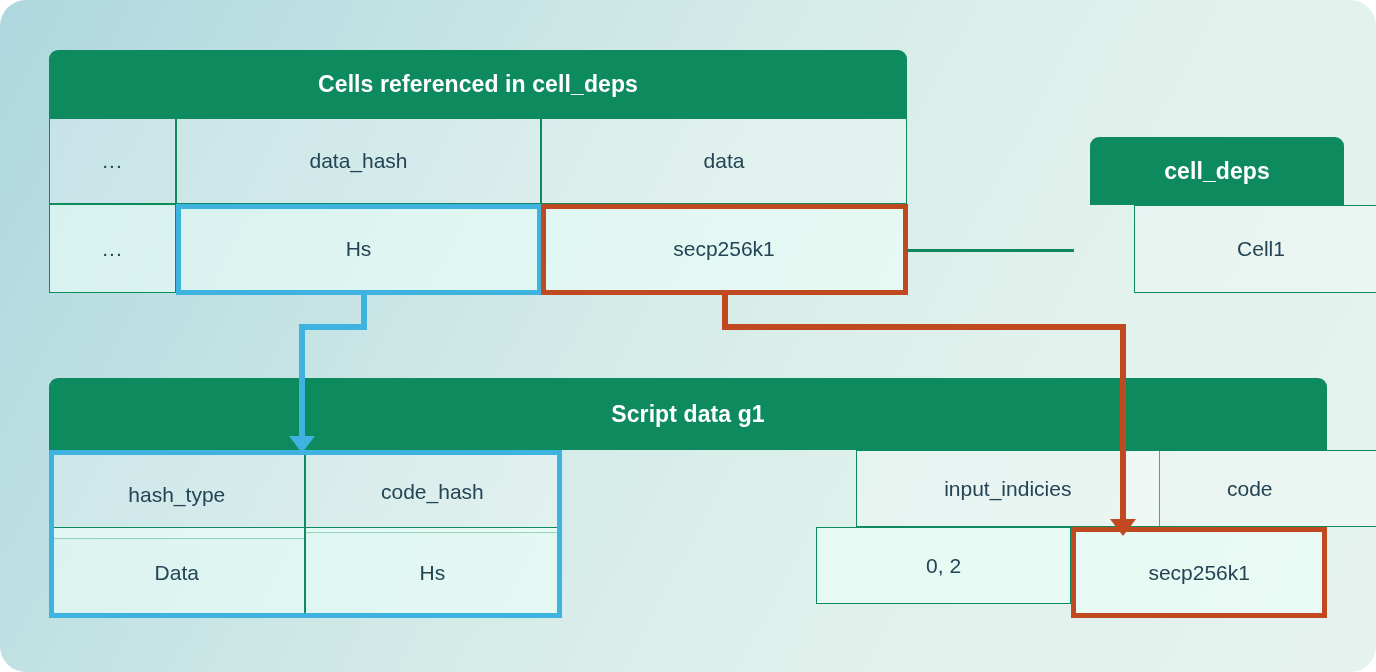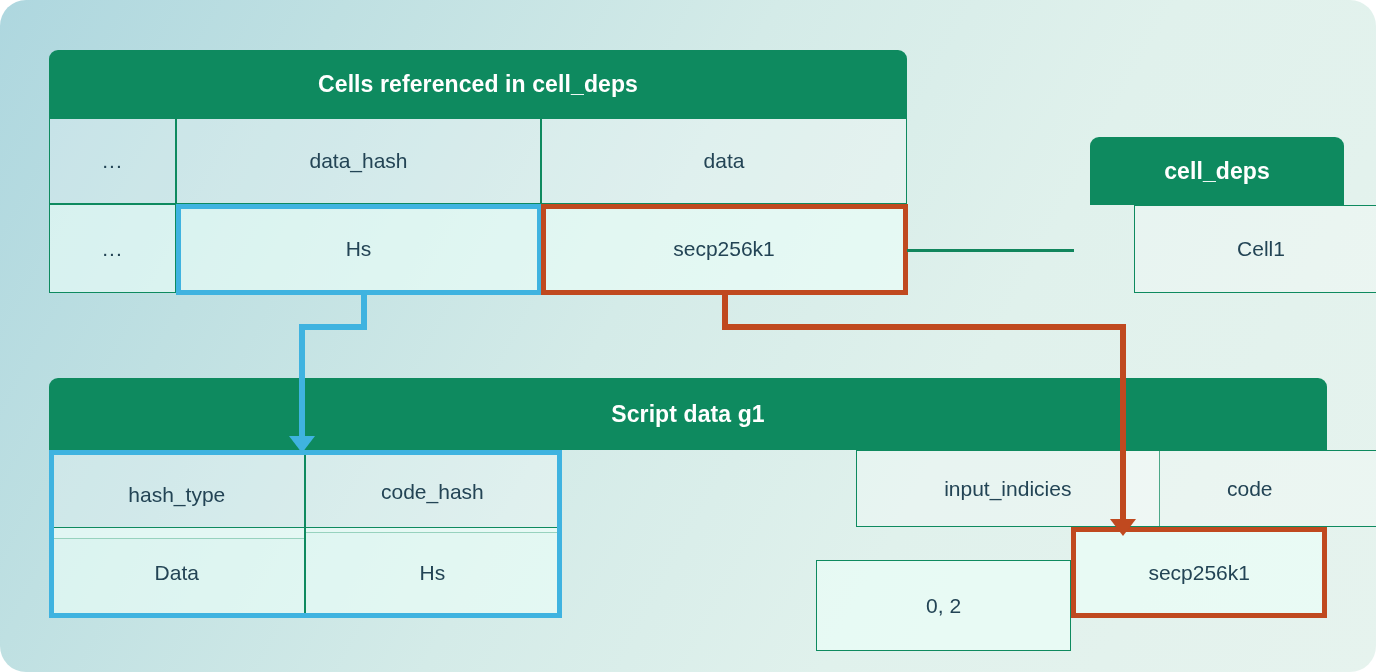--- a/index.html
+++ b/index.html
@@ -124,21 +124,21 @@
   <div class="tbl" style="left:49px; top:378px; width:1278px; height:240px;">
     <div class="tbl-head" style="left:0; top:0; width:1278px; height:72px;">Script data g1</div>
 
     <div class="cell row-hdr" style="left:0px;      top:72px; width:255.6px; height:89px;">hash_type</div>
     <div class="cell row-hdr" style="left:255.6px;  top:72px; width:255.6px; height:83px;">code_hash</div>
     <div class="cell row-hdr" style="left:766.8px;  top:72px; width:304px; height:77px;margin-left:40px;">input_indicies</div>
     <div class="cell row-hdr" style="left:1073px; top:72px; width:255.6px; height:77px;">code</div>
 
     <div class="cell row-val" style="left:0px;      top:149px; width:255.6px; height:91px;">Data</div>
     <div class="cell row-val" style="left:255.6px;  top:149px; width:255.6px; height:91px;">Hs</div>
-    <div class="cell row-val" style="left:766.8px;  top:149px; width:255.6px; height:91px;margin-top:33px;">0, 2</div>
+    <div class="cell row-val" style="left:766.8px;  top:149px; width:255.6px; height:77px;">0, 2</div>
     <div class="cell row-val" style="left:1022.4px; top:149px; width:255.6px; height:91px;">secp256k1</div>
   </div>
 
   <div class="hl hl-blue" style="left:49px; top:450px; width:513px; height:168px;"></div>
   <div class="hl hl-red" style="left:1071px; top:527px; width:256px; height:91px;"></div>
 
   <div class="conn conn-line-blue" style="left:361px; top:293px; width:6px; height:37px;"></div>
   <div class="conn conn-line-blue" style="left:299px; top:324px; width:68px; height:6px;"></div>
   <div class="conn conn-line-blue" style="left:299px; top:324px; width:6px; height:118px;"></div>
   <div class="arrow-head arrow-blue" style="left:289px; top:436px;"></div>

